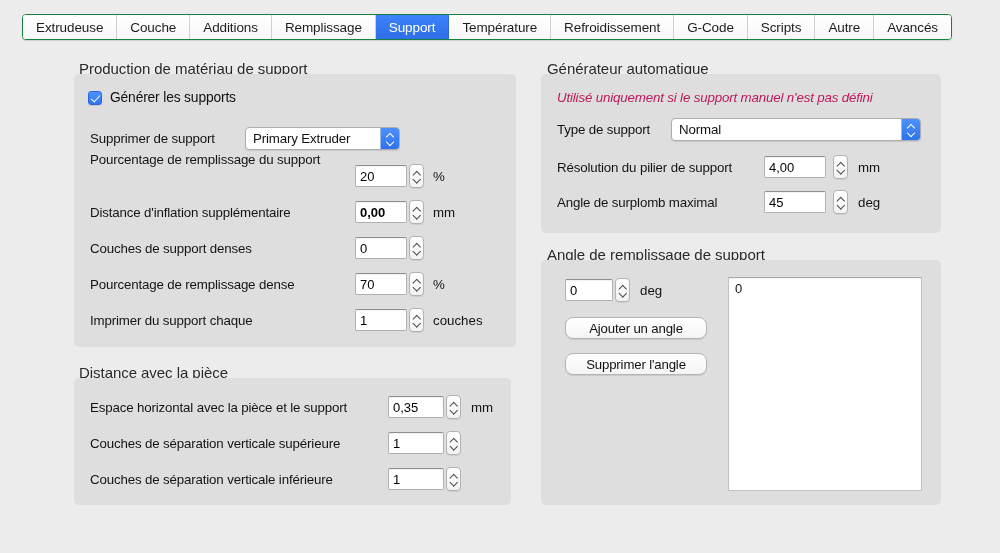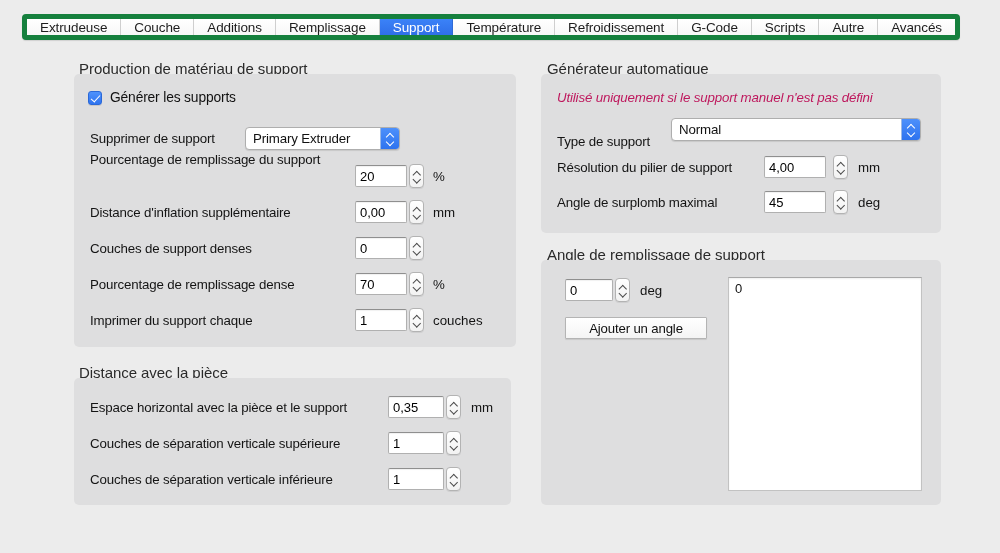--- a/index.html
+++ b/index.html
@@ -17,21 +17,21 @@
     background: #ececec;
   }
 
   
   .tabbar {
     position: absolute;
     left: 22px; top: 14px;
     height: 26px;
     display: flex;
     align-items: stretch;
-    border: 5px solid #15803d;
+    border: 1px solid #15803d;
     border-radius: 4px;
     overflow: hidden;
     background: #fdfdfd;
     box-shadow: 0 1px 1px rgba(0,0,0,0.12);
     text-align: center;
   }
   .tab {
     display: flex;
     align-items: center;
     justify-content: center;
@@ -210,21 +210,21 @@
     white-space: nowrap;
     letter-spacing: -0.15px;
   }
 
   
   .pushbtn {
     position: absolute;
     height: 22px;
     background: linear-gradient(#ffffff, #f4f4f4);
     border: 1px solid #b4b4b4;
-    border-radius: 1px;
+    border-radius: 8px;
     display: flex;
     align-items: center;
     justify-content: center;
     font-size: 13.2px;
     color: #111;
     box-shadow: 0 1px 1px rgba(0,0,0,0.10);
     letter-spacing: -0.15px;
     cursor: default;
   }
 
@@ -282,21 +282,21 @@
   <div class="fieldlabel" style="left:90px; top:152px;">Pourcentage de remplissage du support</div>
   <div class="tfield" style="left:355px; top:165px; width:52px;">20</div>
   <div class="stepper" style="left:409px; top:164px;">
     <div class="chev"></div>
       <div class="gap"></div>
       <div class="chev down"></div>
   </div>
   <div class="unit" style="left:433px; top:169px;">%</div>
 
   <div class="fieldlabel" style="left:90px; top:205px;">Distance d'inflation supplémentaire</div>
-  <div class="tfield" style="left:355px; top:201px; width:52px;">0,00</div>
+  <div class="tfield" style="left:355px; top:201px; width:52px;font-weight:bold;">0,00</div>
   <div class="stepper" style="left:409px; top:200px;">
     <div class="chev"></div>
       <div class="gap"></div>
       <div class="chev down"></div>
   </div>
   <div class="unit" style="left:433px; top:205px;">mm</div>
 
   <div class="fieldlabel" style="left:90px; top:241px;">Couches de support denses</div>
   <div class="tfield" style="left:355px; top:237px; width:52px;">0</div>
   <div class="stepper" style="left:409px; top:236px;">
@@ -349,21 +349,21 @@
     <div class="chev"></div>
       <div class="gap"></div>
       <div class="chev down"></div>
   </div>
 
   <div class="grouplabel" style="left:547px; top:60px;">Générateur automatique</div>
   <div class="groupbox" style="left:541px; top:74px; width:400px; height:159px;"></div>
 
   <div class="italicnote" style="left:557px; top:90px;">Utilisé uniquement si le support manuel n'est pas défini</div>
 
-  <div class="fieldlabel" style="left:557px; top:122px;margin-top:12px;">Type de support</div>
+  <div class="fieldlabel" style="left:557px; top:122px;">Type de support</div>
   <div class="popup" style="left:671px; top:118px; width:250px;">
     <div class="val">Normal</div>
     <div class="arrowbox">
       <div class="ch"></div>
         <div class="g"></div>
         <div class="ch down"></div>
     </div>
   </div>
 
   <div class="fieldlabel" style="left:557px; top:160px;">Résolution du pilier de support</div>
@@ -389,18 +389,19 @@
 
   <div class="tfield" style="left:565px; top:279px; width:48px;">0</div>
   <div class="stepper" style="left:615px; top:278px;">
     <div class="chev"></div>
       <div class="gap"></div>
       <div class="chev down"></div>
   </div>
   <div class="unit" style="left:640px; top:283px;">deg</div>
 
   <div class="pushbtn" style="left:565px; top:317px; width:142px;">Ajouter un angle</div>
+  <div class="pushbtn" style="left:565px; top:353px; width:142px;">Supprimer l'angle</div>
 
   <div class="listbox" style="left:728px; top:277px; width:194px; height:214px;">
     <div class="row">0</div>
   </div>
 
 </div>
 
 </body></html>

